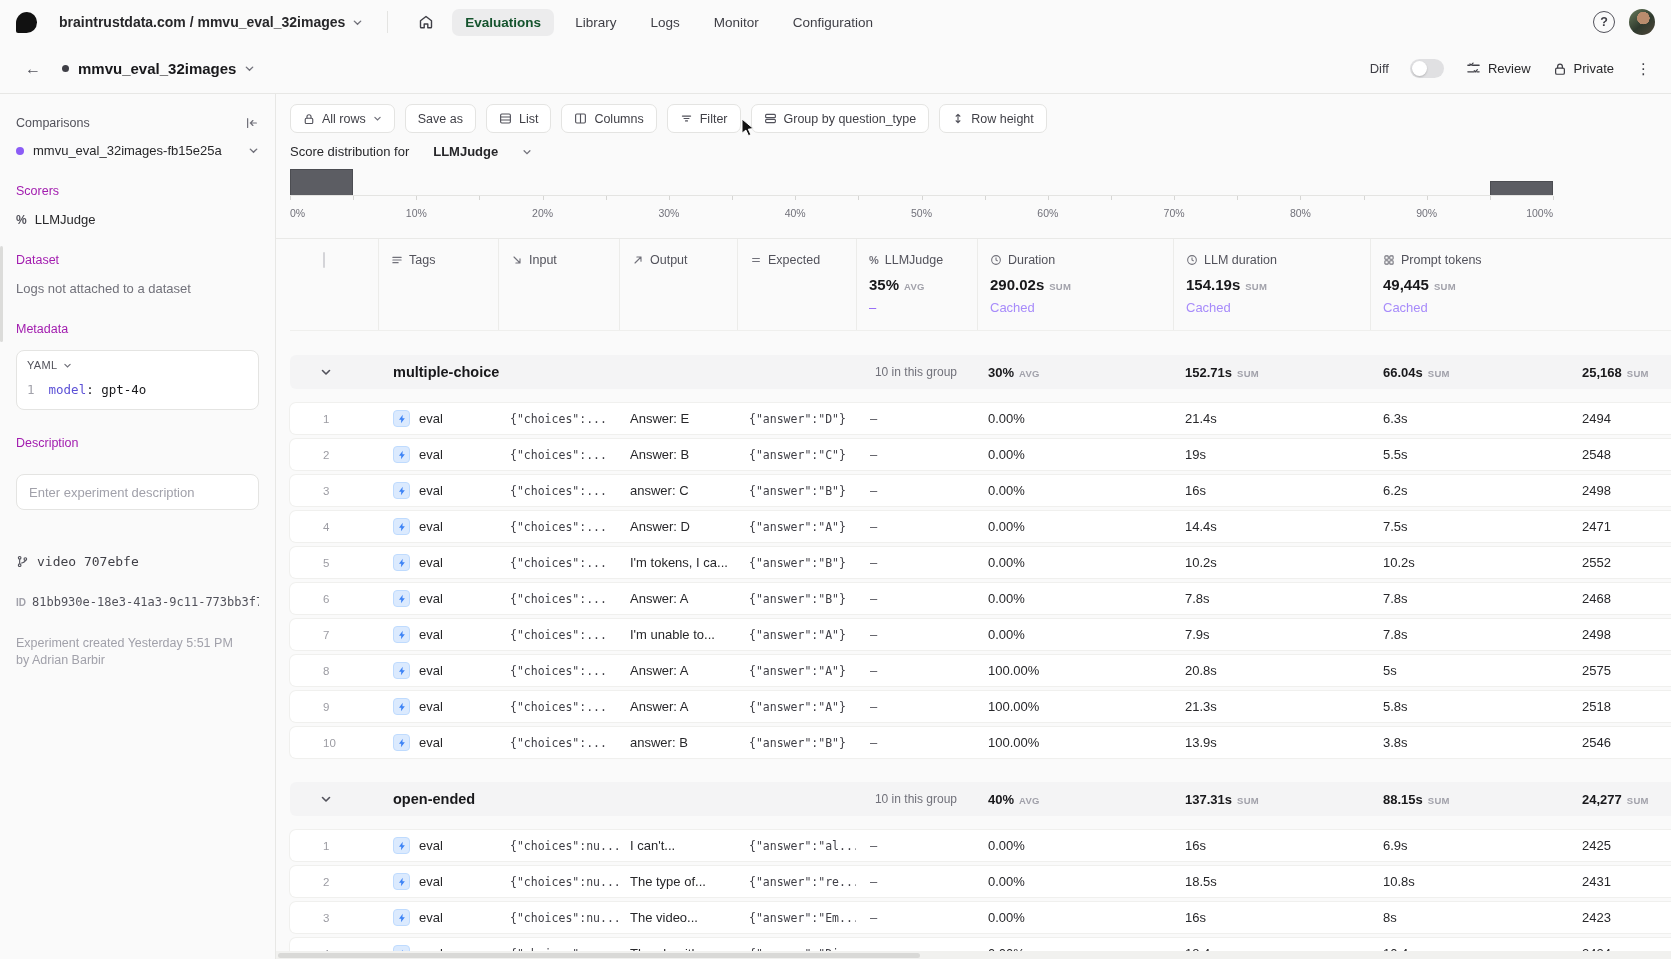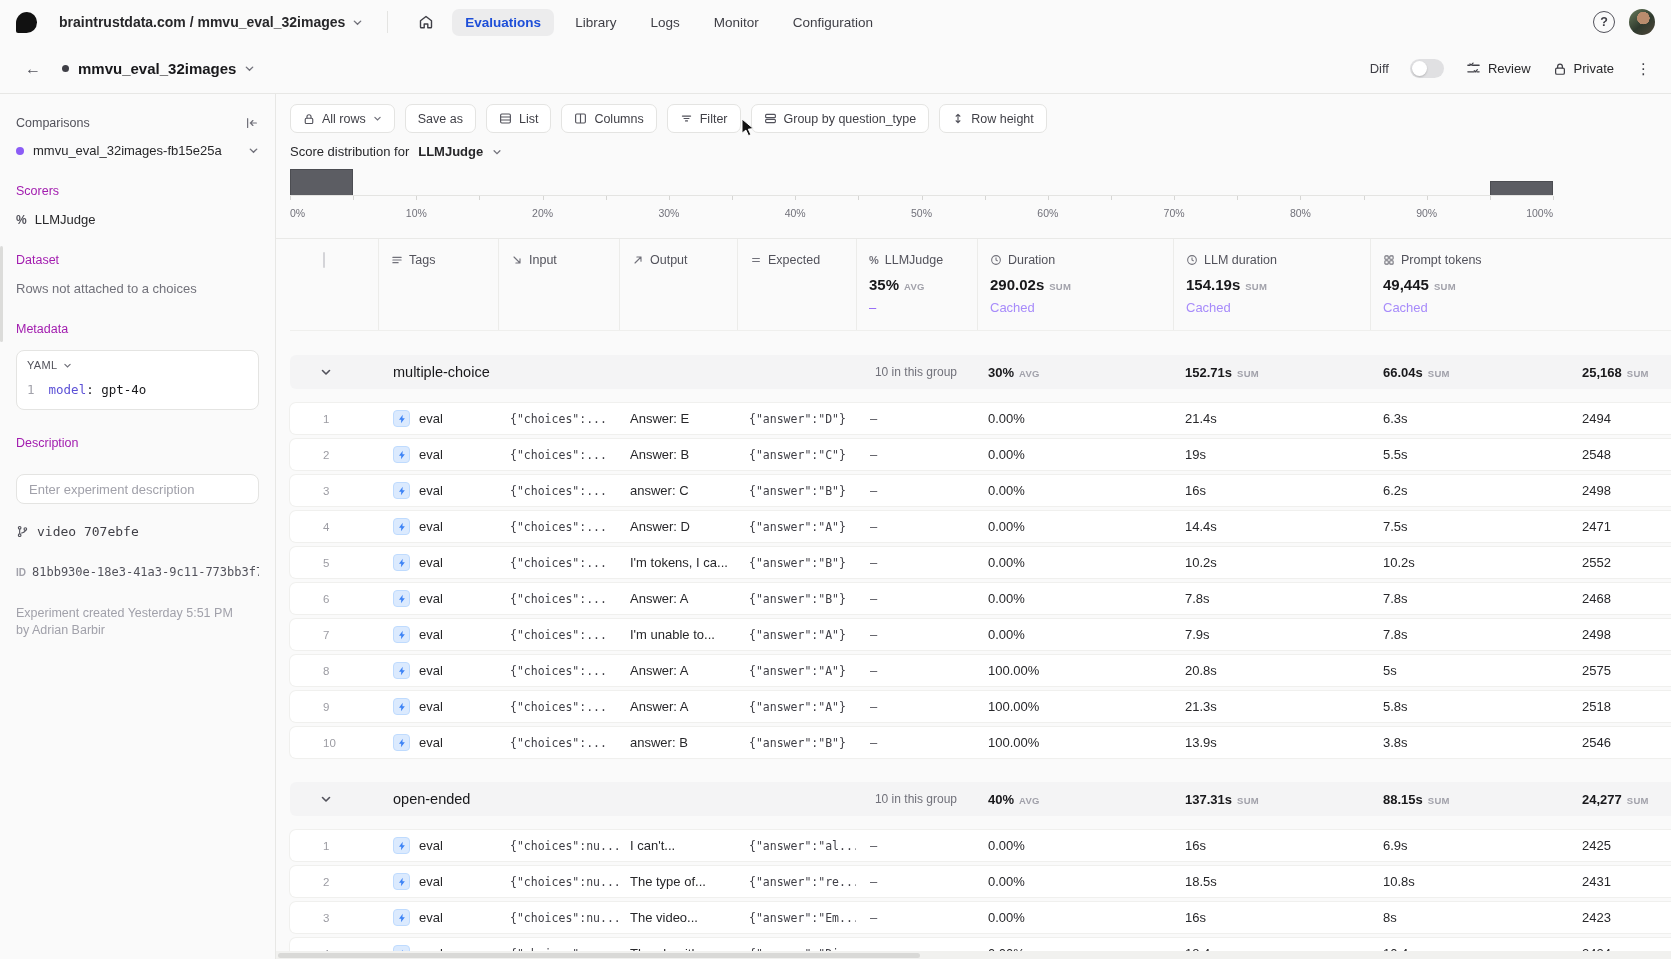--- a/index.html
+++ b/index.html
@@ -9,21 +9,21 @@
   .mono{font-family:"DejaVu Sans Mono","Liberation Mono",monospace}
   svg{display:block}
 
   
   .topnav{height:44px;display:flex;align-items:center;padding:0 16px;gap:10px}
   .logo{width:21px;height:21px;background:#111;border-radius:52% 48% 50% 10%;flex:0 0 auto}
   .crumb{display:flex;align-items:center;gap:7px;font-size:14px;font-weight:600;color:#27272a;margin-left:12px;cursor:default}
   .vdiv{width:1px;height:22px;background:#e4e4e2;margin:0 14px}
   .navitems{display:flex;align-items:center;gap:8px}
   .navitem{font-size:13.5px;color:#3f3f46;padding:6px 13px;border-radius:7px;white-space:nowrap}
-  .navitem.active{background:#ececed;color:#1d4ed8;font-weight:600}
+  .navitem.active{background:#ececed;color:#14532d;font-weight:600}
   .iconbtn{width:28px;height:28px;display:flex;align-items:center;justify-content:center;border-radius:6px;color:#52525b}
   .homebtn{margin-right:2px}
   .topright{margin-left:auto;display:flex;align-items:center;gap:14px}
   .helpbtn{width:22px;height:22px;border:1.5px solid #52525b;border-radius:50%;display:flex;align-items:center;justify-content:center;
            font-size:12.5px;font-weight:700;color:#3f3f46}
   .avatar{width:26px;height:26px;border-radius:50%;background:
           radial-gradient(circle at 55% 35%,#b98c6d 0 28%,transparent 29%),
           linear-gradient(140deg,#6a7d5c,#2f3a2e 55%,#51473a)}
 
   
@@ -49,36 +49,36 @@
   .comp-item .chev{margin-left:auto}
   .scorer{display:flex;align-items:center;gap:8px;font-size:13px;color:#27272a;margin:12px 0 26px}
   .pct-ic{font-size:12px;color:#52525b;font-weight:600}
   .plainval{font-size:13px;color:#71717a;margin:10px 0 26px}
   .yamlbox{border:1px solid #e4e4e2;border-radius:8px;background:#fff;margin:12px 0 26px;overflow:hidden}
   .yamlhead{display:flex;align-items:center;gap:6px;font-size:11px;color:#52525b;padding:8px 10px;letter-spacing:.3px}
   .yamlline{display:flex;gap:14px;font-size:12.5px;padding:3px 10px 12px}
   .lineno{color:#a1a1aa}
   .ykey{color:#5b50d6}
   .yval{color:#18181b}
-  .descinput{width:100%;height:30px;border:1px solid #e4e4e2;border-radius:8px;background:#fff;padding:0 12px;font-size:13px;
-             color:#27272a;font-family:inherit;margin:10px 0 20px}
+  .descinput{width:100%;height:36px;border:1px solid #e4e4e2;border-radius:8px;background:#fff;padding:0 12px;font-size:13px;
+             color:#27272a;font-family:inherit;margin:10px 0 44px}
   .descinput::placeholder{color:#a1a1aa}
   .gitrow{display:flex;align-items:center;gap:8px;font-size:13px;color:#3f3f46;margin-bottom:26px}
   .idrow{display:flex;align-items:baseline;gap:6px;margin-bottom:26px;white-space:nowrap;overflow:hidden}
   .idtag{font-size:10px;color:#a1a1aa;font-weight:600}
   .idval{font-size:12px;color:#52525b}
   .created{font-size:12.5px;color:#a1a1aa;line-height:1.35;max-width:230px}
   .sidescroll{position:absolute;left:0;top:246px;width:3px;height:96px;background:#dcdcda;border-radius:2px}
 
   
   .main{position:absolute;top:94px;left:276px;right:0;bottom:0;overflow:hidden;background:#fafafa}
   .toolbar{position:absolute;top:10px;left:14px;display:flex;gap:10px}
   .tbtn{display:inline-flex;align-items:center;gap:7px;height:29px;padding:0 12px;background:#fff;border:1px solid #e4e4e2;
         border-radius:7px;font-size:12.5px;color:#3f3f46;white-space:nowrap}
-  .distlabel{position:absolute;top:50px;left:14px;display:flex;align-items:center;gap:9px;font-size:13px;color:#27272a}
+  .distlabel{position:absolute;top:50px;left:14px;display:flex;align-items:center;gap:24px;font-size:13px;color:#27272a}
   .distlabel b{font-weight:700}
 
   .hist{position:absolute;top:75px;left:14px;width:1263px}
   .hplot{position:relative;height:27px;border-bottom:1px solid #e4e4e2}
   .hbar{position:absolute;bottom:0;background:#5c5d63;border:1px solid #4c4d52;border-bottom:none}
   .haxis{position:relative;height:5px}
   .htick{position:absolute;top:0;height:4px;border-left:1px solid #d6d6d4}
   .hlabs{position:relative;height:14px;margin-top:6px}
   .hlab{position:absolute;top:0;font-size:10.5px;color:#71717a;transform:translateX(-50%);white-space:nowrap}
   .hlab.first{transform:none}
@@ -95,21 +95,21 @@
   .th .sub{margin-top:7px;font-size:13px;color:#a78bfa}
   .th .sub.dash{color:#8b5cf6}
   .th-check{border-left:none;padding:14px 0 0 33px}
   .checkbox{width:16px;height:16px;border-radius:4px;background:#e7e7e9;border:1px solid #d4d4d8}
   .colicon{color:#71717a}
 
   .tbody{width:1479px}
   .grow{display:grid;grid-template-columns:var(--cols);align-items:center;height:34px;background:#f4f4f5;border-radius:6px;width:1479px}
   .tgroup{margin-top:24px}
   .gchev{padding-left:30px}
-  .gname{grid-column:2/6;font-weight:400;font-size:14.5px;color:#18181b;padding-left:15px;white-space:nowrap}
+  .gname{grid-column:2/6;font-weight:700;font-size:14.5px;color:#18181b;padding-left:15px;white-space:nowrap}
   .gcount{grid-column:6;text-align:right;padding-right:20px;font-size:12px;color:#71717a;white-space:nowrap}
   .gstat{white-space:nowrap}
   .gstat b{font-size:13px;font-weight:700;color:#18181b}
   .gstat .agg{font-size:9.5px;font-weight:600;color:#a1a1aa;margin-left:5px;letter-spacing:.3px}
   .gsc{padding-left:11px}.gdur{padding-left:12px}.gllm{padding-left:13px}.gtok{padding-left:13px}
 
   .rows{margin-top:14px}
   .trow{display:grid;grid-template-columns:var(--cols);align-items:center;height:31px;width:1479px;background:#fff;border-radius:6px;
         box-shadow:0 0 0 1px #f0f0ee;margin-bottom:5px;font-size:13px;color:#27272a}
   .tc{white-space:nowrap;overflow:hidden}
@@ -209,21 +209,21 @@
       </svg>
   </div>
 
   <div class="sec-label muted">Scorers</div>
   <div class="scorer">
     <span class="pct-ic">%</span>
     <span>LLMJudge</span>
   </div>
 
   <div class="sec-label muted">Dataset</div>
-  <div class="plainval">Rows not attached to a choices</div>
+  <div class="plainval">Logs not attached to a dataset</div>
 
   <div class="sec-label muted">Metadata</div>
   <div class="yamlbox">
     <div class="yamlhead">
       <span>YAML</span>
       <svg width="9" height="9" viewBox="0 0 12 12" fill="none" stroke="#71717a" stroke-width="1.6" stroke-linecap="round">
           <path d="M2.5 4.5 6 8l3.5-3.5"></path>
         </svg>
     </div>
     <div class="yamlline mono">

